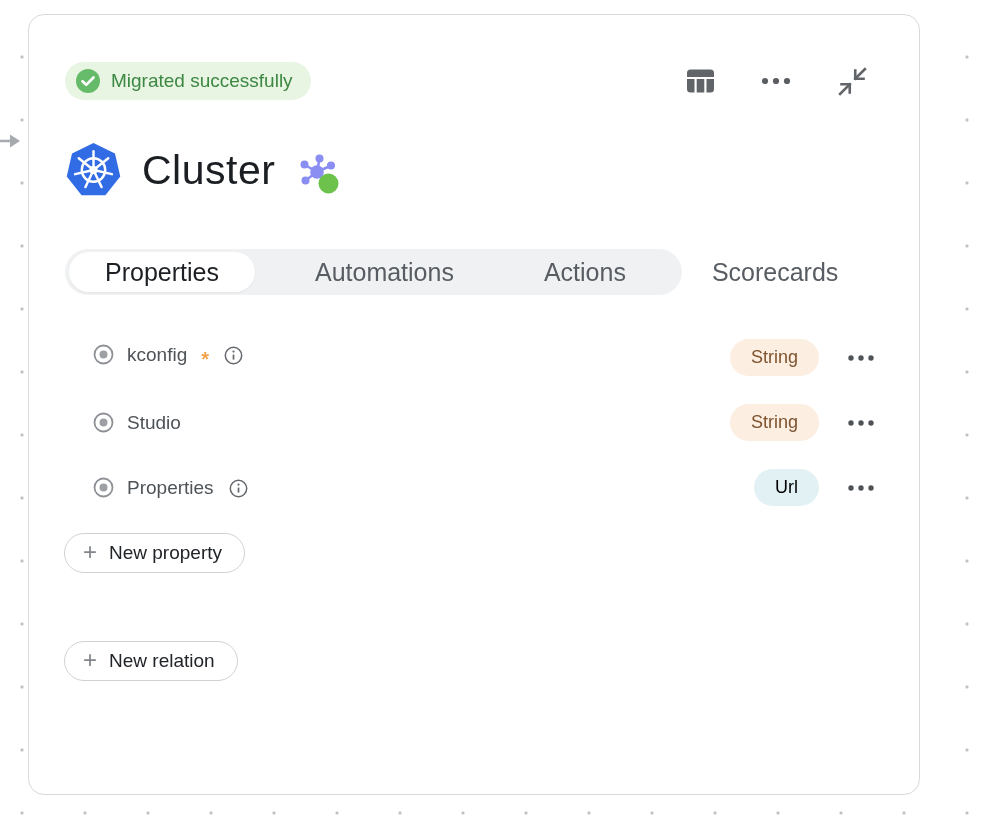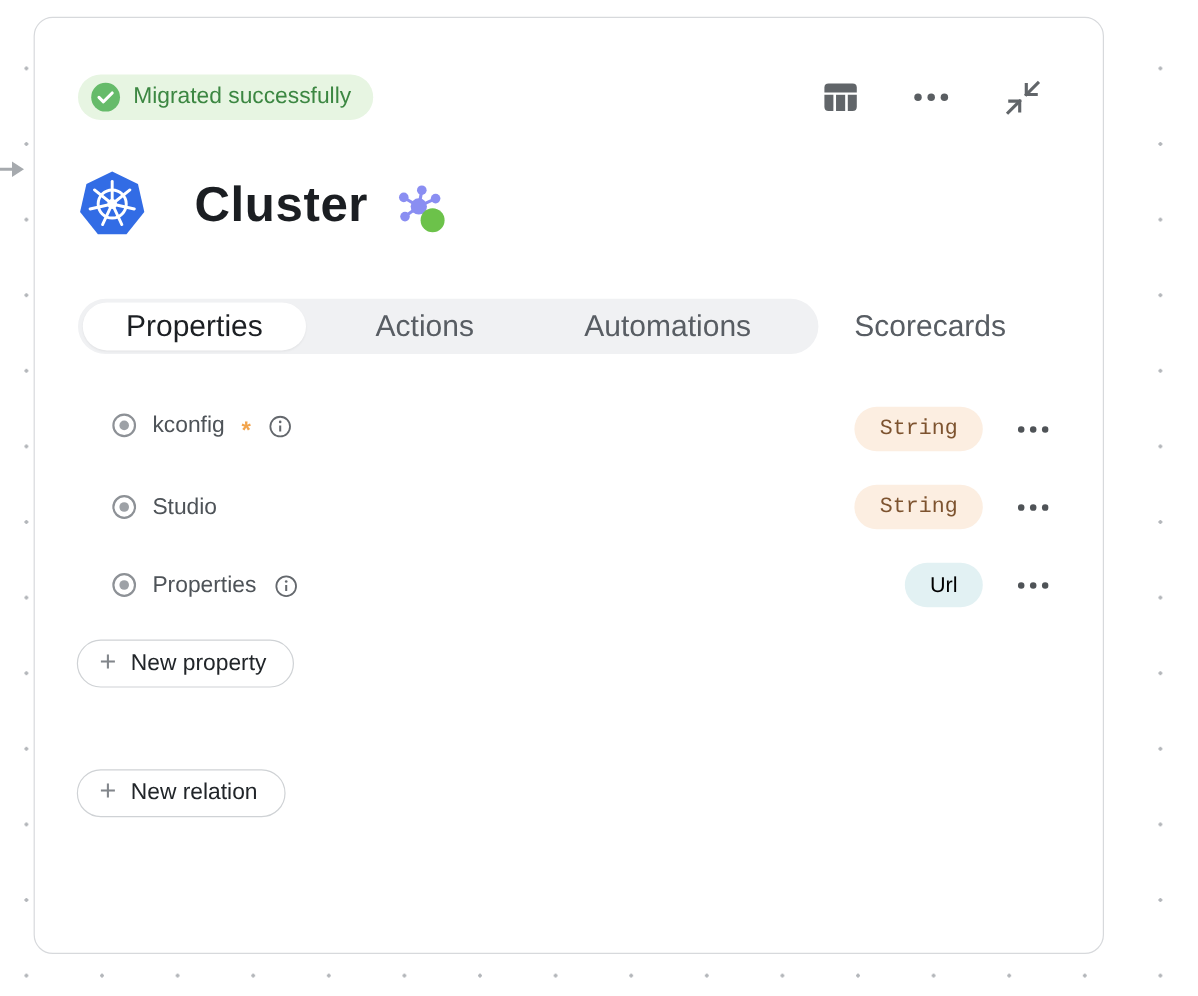--- a/index.html
+++ b/index.html
@@ -49,23 +49,23 @@
     display: flex; align-items: center; justify-content: center;
     cursor: pointer; background: none; border: none;
   }
 
   .title-row {
     margin: 42px 0 0 36px;
     display: flex;
     align-items: center;
   }
   .page-title {
-    margin-left: 40px;
+    margin-left: 20px;
     font-size: 41px;
-    font-weight: 700;
+    font-weight: 400;
     letter-spacing: 0.5px;
     color: #1b1e22;
   }
   .graph-icon-wrap { margin-left: 24px; margin-top: 8px; }
 
   .tabs {
     margin: 50px 0 0 36px;
     width: 617px; height: 46px;
     background: #f0f1f3;
     border-radius: 23px;
@@ -109,21 +109,21 @@
 
   .pill {
     margin-left: auto;
     height: 37px;
     display: flex; align-items: center; justify-content: center;
     border-radius: 19px;
     font-size: 18px;
     font-weight: 500;
     padding: 0 21px;
   }
-  .pill.type-string { background: #fceee1; color: #7d532f; font-family: Liberation Mono, monospace; }
+  .pill.type-string { background: #fceee1; color: #7d532f; }
   .pill.type-url   { background: #e2f1f3; color: #000000; }
 
   .row-menu {
     width: 30px; height: 30px;
     margin-left: 27px;
     display: flex; align-items: center; justify-content: center;
     background: none; border: none; cursor: pointer;
     flex: 0 0 auto;
   }
 
@@ -234,22 +234,22 @@
         <circle cx="5.5" cy="10.5" r="4" fill="#8a8ef2"></circle>
         <circle cx="6.5" cy="26.5" r="4" fill="#8a8ef2"></circle>
         <circle cx="32" cy="11.5" r="4" fill="#8a8ef2"></circle>
         <circle cx="29.5" cy="29.5" r="10" fill="#6cc24a"></circle>
       </svg>
     </span>
   </div>
 
   <div class="tabs">
     <div class="tab active">Properties</div>
+    <div class="tab t2">Automations</div>
     <div class="tab t1">Actions</div>
-    <div class="tab t2">Automations</div>
     <div class="tab t3">Scorecards</div>
   </div>
 
   <div class="properties-list">
 
     <div class="prop-row">
       <div class="prop-left">
         <span style="display:flex;">
           <svg width="21" height="21" viewBox="0 0 21 21">
             <circle cx="10.5" cy="10.5" r="9" stroke="#8d9196" stroke-width="1.8" fill="none"></circle>

